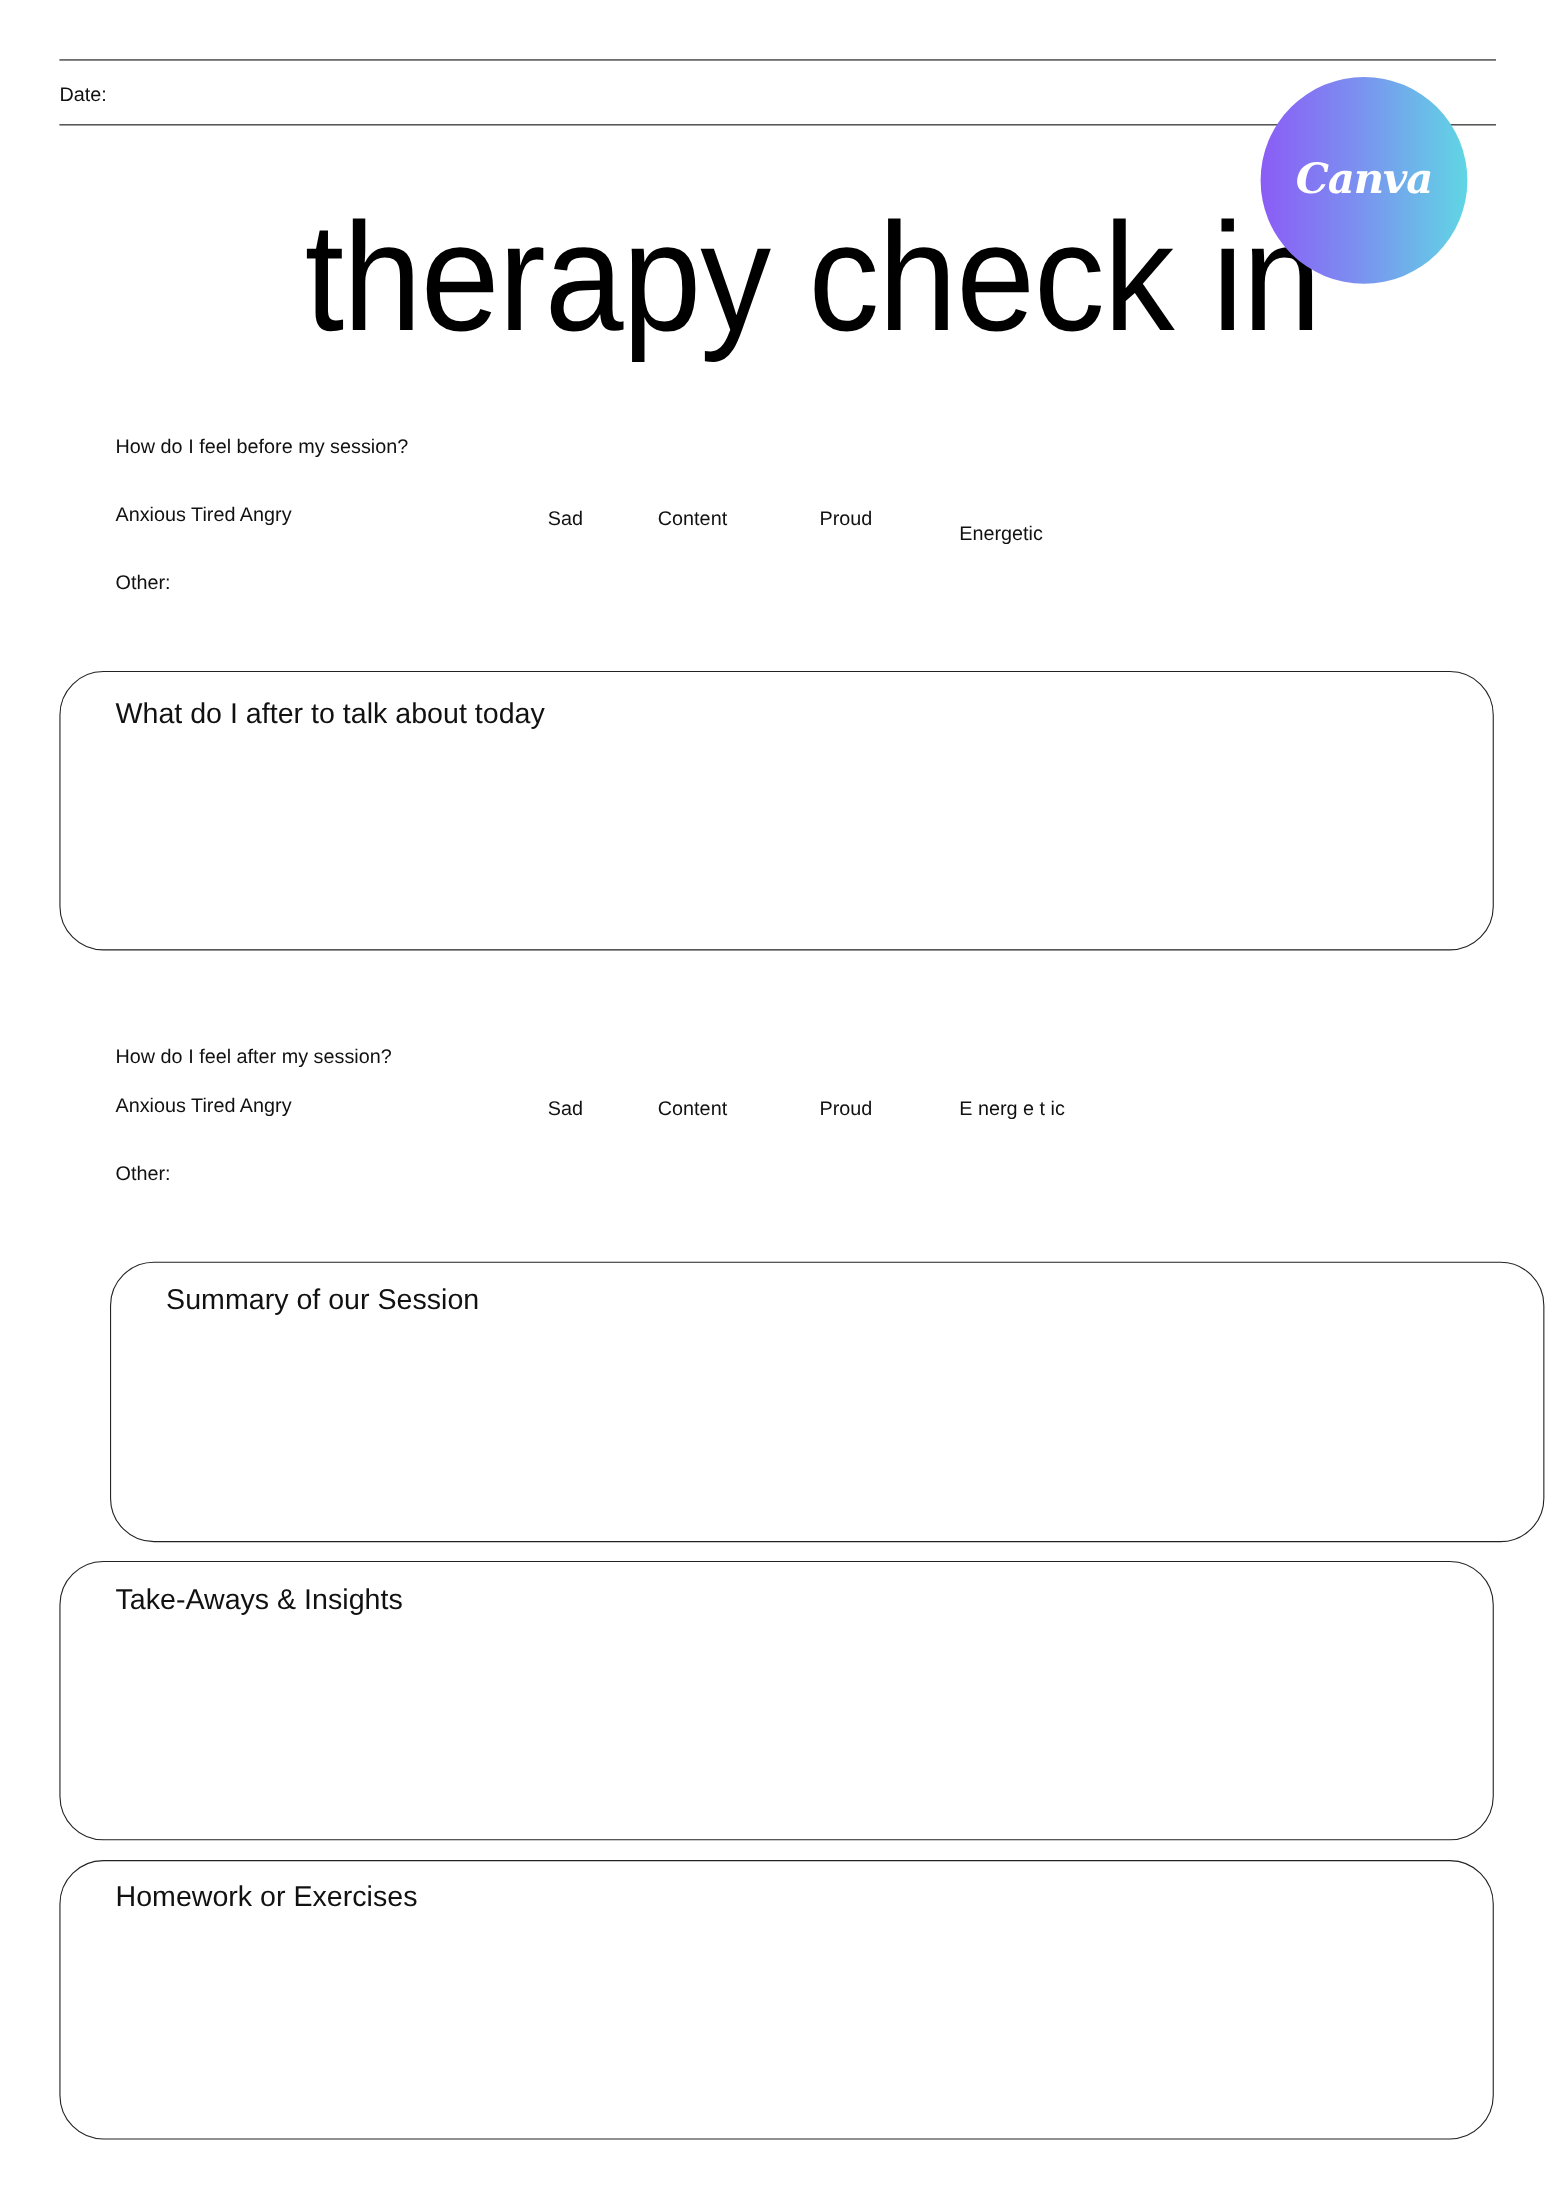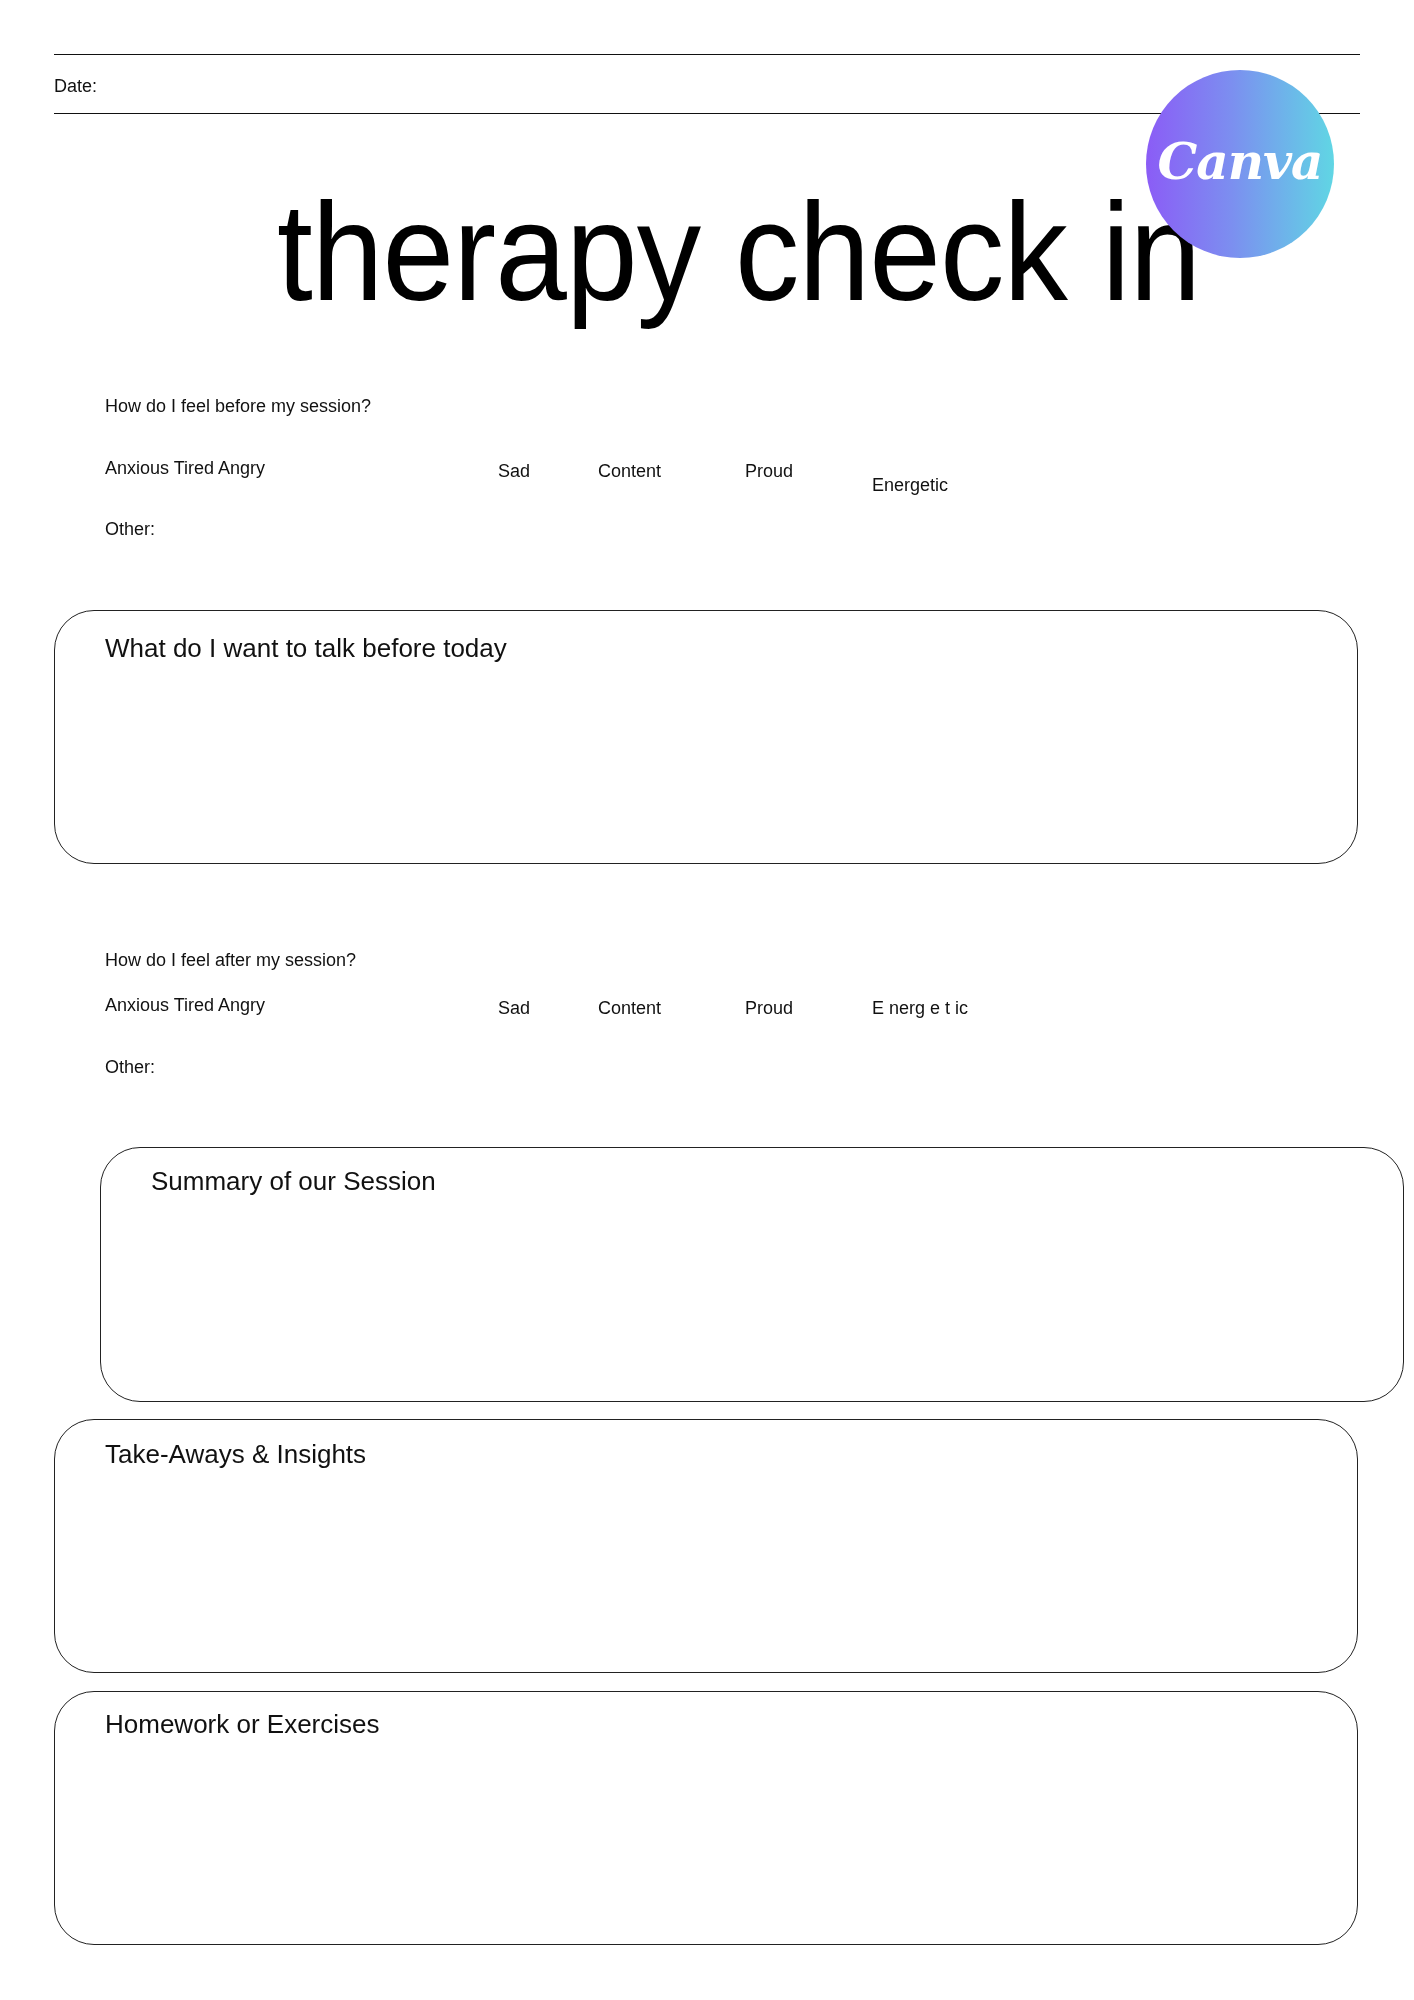--- a/index.html
+++ b/index.html
@@ -11,21 +11,21 @@
   .title { position: absolute; left: 277px; top: 182px; font-size: 140px; line-height: 140px;
            white-space: pre; color: #000; transform: scaleX(0.92); transform-origin: left top;
            letter-spacing: -1px; }
   .box { position: absolute; left: 54px; width: 1304px; border: 1.5px solid #222;
          border-radius: 40px; box-sizing: border-box; background: transparent; }
   .box .label { position: absolute; left: 50px; font-size: 26px; line-height: 26px; white-space: pre; color: #111; }
   .canva { position: absolute; left: 1146px; top: 70px; width: 188px; height: 188px; border-radius: 50%;
            background: linear-gradient(90deg, #8b5cf6 0%, #7c8ef0 45%, #60d6e4 100%);
            display: flex; align-items: center; justify-content: center; }
   .canva span { color: #fff; font-family: "DejaVu Serif", "Liberation Serif", serif; font-style: italic;
-                font-size: 50px; font-weight: bold; letter-spacing: -1px; margin-top: -6px; }
+                font-size: 38px; font-weight: bold; letter-spacing: -1px; margin-top: -6px; }
 </style>
 </head>
 <body>
 
 <div class="hline" style="top:54px;"></div>
 <div class="txt" style="left:54px; top:73px;">Date:</div>
 <div class="abs" style="left:130px; top:60px; width:1000px; height:50px;"></div>
 <div class="hline" style="top:113px;"></div>
 
 <div class="title">therapy check in</div>
@@ -37,21 +37,21 @@
 <div class="txt" style="left:105px; top:393px;">How do I feel before my session?</div>
 <div class="txt" style="left:105px; top:455px;">Anxious Tired Angry</div>
 <div class="txt" style="left:498px; top:458px;">Sad</div>
 <div class="txt" style="left:598px; top:458px;">Content</div>
 <div class="txt" style="left:745px; top:458px;">Proud</div>
 <div class="txt" style="left:872px; top:472px;">Energetic</div>
 <div class="txt" style="left:105px; top:516px;">Other:</div>
 <div class="abs" style="left:190px; top:506px; width:900px; height:40px;"></div>
 
 <div class="box" style="top:610px; height:254px;">
-  <div class="label" style="top:24px;">What do I want to talk before today</div>
+  <div class="label" style="top:24px;">What do I after to talk about today</div>
 </div>
 
 <div class="txt" style="left:105px; top:931px;margin-top:16px;">How do I feel after my session?</div>
 <div class="txt" style="left:105px; top:992px;">Anxious Tired Angry</div>
 <div class="txt" style="left:498px; top:995px;">Sad</div>
 <div class="txt" style="left:598px; top:995px;">Content</div>
 <div class="txt" style="left:745px; top:995px;">Proud</div>
 <div class="txt" style="left:872px; top:995px;">E nerg e t ic</div>
 <div class="txt" style="left:105px; top:1054px;">Other:</div>
 <div class="abs" style="left:190px; top:1044px; width:900px; height:40px;"></div>

